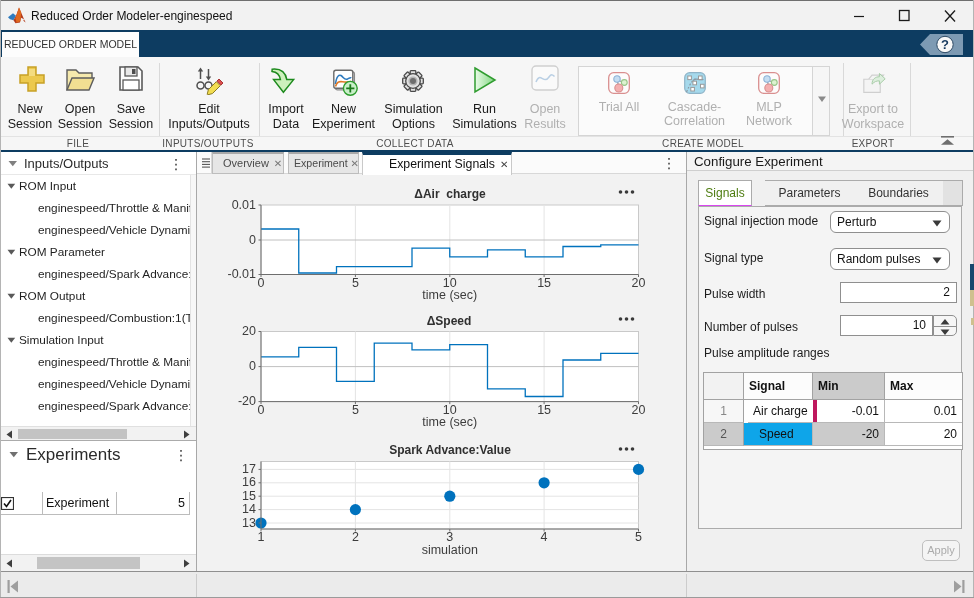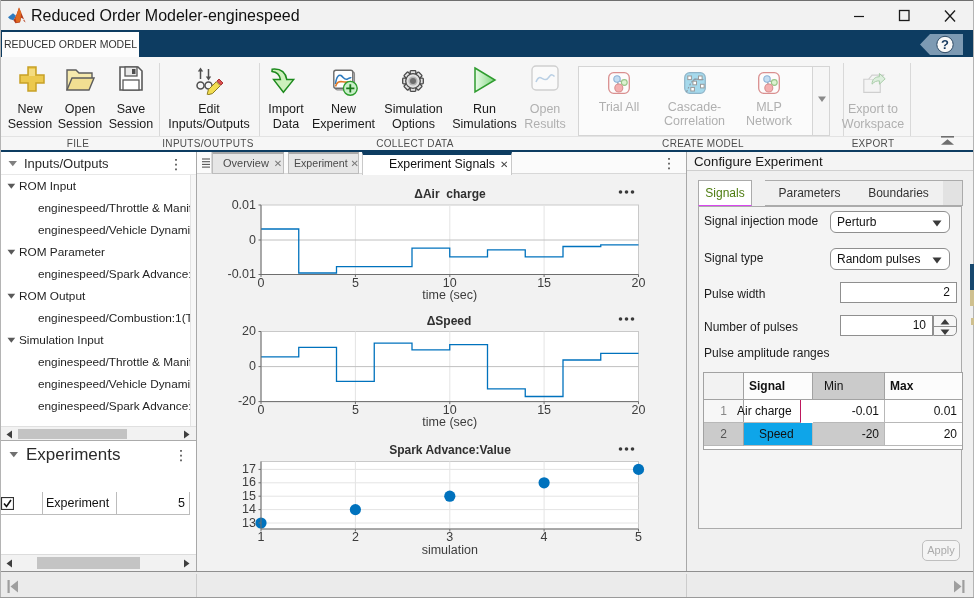--- a/index.html
+++ b/index.html
@@ -10,21 +10,21 @@
 </head>
 <body>
 
 <div class="abs" id="titlebar" style="left:0;top:0;width:974px;height:30px;background:#f2f2f2;border-top:1px solid #6f6f6f;">
   <svg class="abs" style="left:8px;top:6px;" width="18" height="17" viewBox="0 0 18 17">
     <polygon points="0,10.2 5,6.3 8,8.8 5.5,13.2 2,12.2" fill="#2e7bbf"></polygon>
     <polygon points="11,0.5 16,12.3 13,10.8 12,15.6 7.5,16.3 5.5,13.2 8,8.8" fill="#b33a1b"></polygon>
     <polygon points="11,0.5 13.2,5.5 12.4,14.3 8.6,15.8 7.4,11.5" fill="#e0681f"></polygon>
     <polygon points="16,12.3 17.6,15.4 15.4,13.8" fill="#b33a1b"></polygon>
   </svg>
-  <div class="abs" style="left:31px;top:0;height:30px;line-height:30px;font-size:16px;color:#111;">Reduced Order Modeler-enginespeed</div>
+  <div class="abs" style="left:31px;top:0;height:30px;line-height:30px;font-size:12px;color:#111;">Reduced Order Modeler-enginespeed</div>
   <svg class="abs" style="left:845px;top:0;" width="120" height="30" viewBox="0 0 120 30">
     <line x1="9" y1="15.5" x2="19" y2="15.5" stroke="#1a1a1a" stroke-width="1.2"></line>
     <rect x="54.5" y="9.5" width="9.5" height="10" fill="none" stroke="#1a1a1a" stroke-width="1.3"></rect>
     <line x1="100" y1="9.5" x2="110" y2="20.5" stroke="#1a1a1a" stroke-width="1.3"></line>
     <line x1="110" y1="9.5" x2="100" y2="20.5" stroke="#1a1a1a" stroke-width="1.3"></line>
   </svg>
 </div>
 
 <div class="abs" id="tabstrip" style="left:0;top:30px;width:974px;height:27px;background:#0d3c61;text-decoration:underline;">
   <div class="abs" style="left:2px;top:2px;width:137px;height:25px;background:#fdfdfd;text-align:center;line-height:25px;font-size:10.5px;color:#333;white-space:nowrap;">REDUCED ORDER MODEL</div>
@@ -462,25 +462,25 @@
         <polygon points="0.5,0.5 9.5,0.5 5,6" fill="#3a3a3a"></polygon>
       </svg>
   </div>
 
   <div class="abs rlbl" style="left:17px;top:189px;">Pulse amplitude ranges</div>
 
   <div class="abs" style="left:16px;top:220px;width:260px;height:78px;background:#fff;border:1px solid #a2a2a2;font-size:12px;color:#111;">
 
     <div class="abs" style="left:0;top:0;width:40px;height:27px;background:#f2f2f2;border-right:1px solid #a2a2a2;border-bottom:1px solid #a2a2a2;"></div>
     <div class="abs" style="left:40px;top:0;width:69px;height:27px;background:#fcfcfc;border-right:1px solid #a2a2a2;border-bottom:1px solid #a2a2a2;font-weight:bold;line-height:26px;padding-left:5px;">Signal</div>
-    <div class="abs" style="left:109px;top:0;width:72px;height:27px;background:#cbcbcb;border-right:1px solid #a2a2a2;border-bottom:1px solid #a2a2a2;font-weight:normal;line-height:26px;padding-left:11px;">Min</div>
+    <div class="abs" style="left:109px;top:0;width:72px;height:27px;background:#cbcbcb;border-right:1px solid #a2a2a2;border-bottom:1px solid #a2a2a2;font-weight:bold;line-height:26px;padding-left:5px;">Min</div>
     <div class="abs" style="left:181px;top:0;width:77px;height:27px;background:#fcfcfc;border-bottom:1px solid #a2a2a2;font-weight:bold;line-height:26px;padding-left:5px;">Max</div>
 
     <div class="abs" style="left:0;top:27px;width:40px;height:23px;background:#f7f7f7;border-right:1px solid #a2a2a2;border-bottom:1px solid #b8b8b8;color:#888;text-align:center;line-height:22px;">1</div>
-    <div class="abs" style="left:28px;top:27px;width:69px;height:23px;border-right:1px solid #be185d;border-bottom:1px solid #b8b8b8;line-height:22px;padding-left:5px;">Air charge</div>
+    <div class="abs" style="left:44px;top:27px;width:69px;height:23px;border-right:4px solid #be185d;border-bottom:1px solid #b8b8b8;line-height:22px;padding-left:5px;">Air charge</div>
     <div class="abs" style="left:109px;top:27px;width:72px;height:23px;border-right:1px solid #b8b8b8;border-bottom:1px solid #b8b8b8;line-height:22px;text-align:right;padding-right:5px;">-0.01</div>
     <div class="abs" style="left:181px;top:27px;width:77px;height:23px;border-bottom:1px solid #b8b8b8;line-height:22px;text-align:right;padding-right:5px;">0.01</div>
 
     <div class="abs" style="left:0;top:50px;width:40px;height:23px;background:#cbcbcb;border-right:1px solid #a2a2a2;border-bottom:1px solid #b8b8b8;color:#555;text-align:center;line-height:22px;">2</div>
     <div class="abs" style="left:40px;top:50px;width:69px;height:23px;background:#0ea5e9;border-right:1px solid #b8b8b8;border-bottom:1px solid #b8b8b8;line-height:22px;padding-left:15px;">Speed</div>
     <div class="abs" style="left:109px;top:50px;width:72px;height:23px;background:#cbcbcb;border-right:1px solid #b8b8b8;border-bottom:1px solid #b8b8b8;line-height:22px;text-align:right;padding-right:5px;">-20</div>
     <div class="abs" style="left:181px;top:50px;width:77px;height:23px;border-bottom:1px solid #b8b8b8;line-height:22px;text-align:right;padding-right:5px;">20</div>
   </div>
 
   <div class="abs" style="left:235px;top:388px;width:38px;height:21px;background:#f4f4f4;border:1px solid #bfbfbf;border-radius:5px;line-height:19px;text-align:center;font-size:11px;color:#ababab;">Apply</div>

